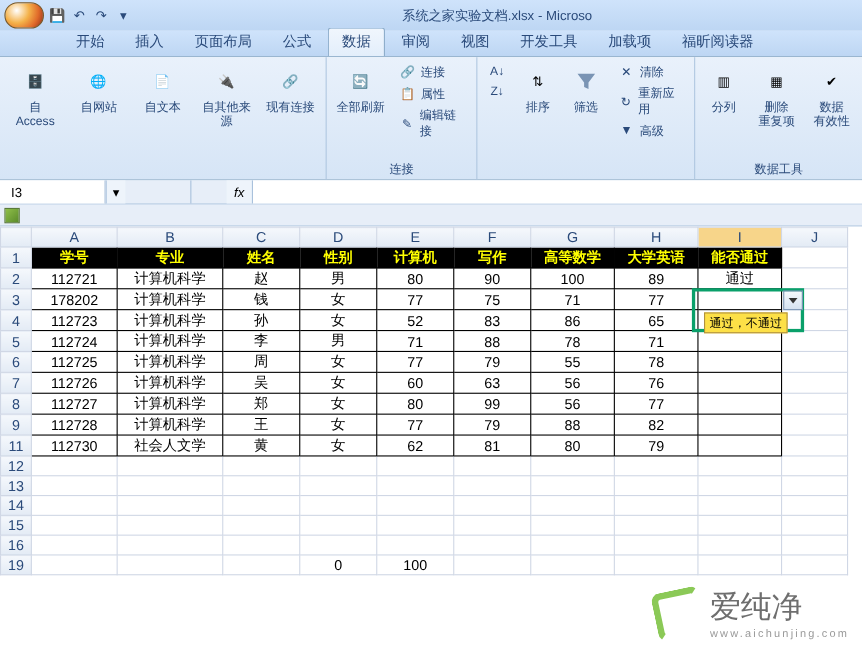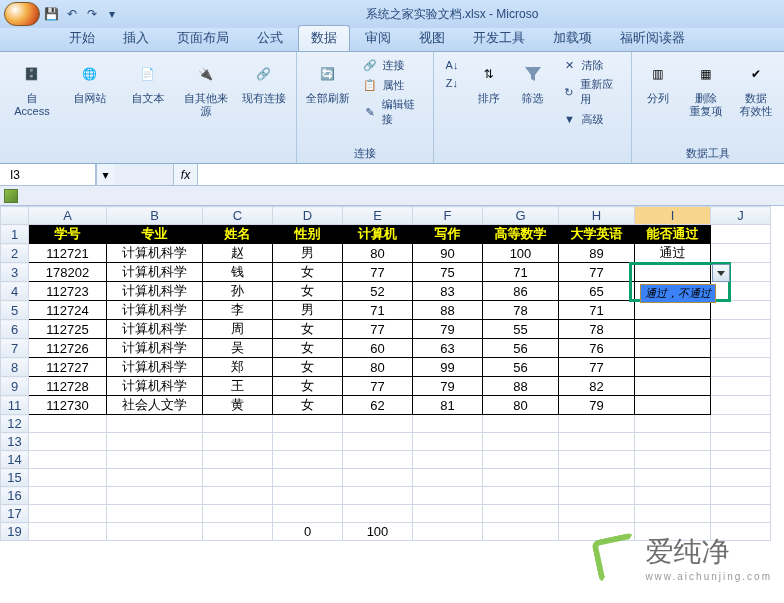--- a/index.html
+++ b/index.html
@@ -26,21 +26,21 @@
 .bigbtn .ico { width: 32px; height: 32px; display: flex; align-items: center; justify-content: center; }
 .bigbtn .lbl { font-size: 11px; color: #2a4a7a; text-align: center; line-height: 13px; white-space: pre-line; }
 .smallcol { display: flex; flex-direction: column; gap: 2px; }
 .smallbtn { display: flex; align-items: center; gap: 4px; padding: 1px 4px; cursor: pointer; font-size: 11px; color: #2a4a7a; }
 .smallbtn .ico { width: 16px; height: 16px; display: flex; align-items: center; justify-content: center; }
 
 
 .fmlbar { height: 22px; display: flex; border-bottom: 1px solid #a9c1dc; background: #e7eef8; }
 .namebox { width: 96px; border-right: 1px solid #a9c1dc; display: flex; align-items: center; padding-left: 10px; background: #fff; }
 .namebox-dd { width: 18px; border-left: 1px solid #a9c1dc; display: flex; align-items: center; justify-content: center; background: #eef4fb; }
-.fxbtn { width: 24px; border-right: 1px solid #a9c1dc; display: flex; align-items: center; justify-content: center; background: #eef4fb; font-style: italic; }
+.fxbtn { width: 24px; border-right: 1px solid #a9c1dc; display: flex; align-items: center; justify-content: center; background: #eef4fb; font-style: italic; margin-left: 32px; }
 .fmlin { flex: 1; background: #fff; }
 
 
 .wstabbar { height: 20px; background: #e7eef8; display: flex; align-items: center; border-bottom: 1px solid #a9c1dc; padding-left: 4px; gap: 2px; }
 .wsicon { width: 14px; height: 14px; display: inline-block; background: linear-gradient(135deg,#8fbf4a,#5a8a2a); border: 1px solid #5a7a3a; }
 .wstab { padding: 1px 8px; background: #fff; border: 1px solid #a9c1dc; border-bottom: none; font-size: 11px; }
 
 
 .grid { position: relative; background: #fff; height: 388px; overflow: hidden; }
 .grid table { border-collapse: collapse; table-layout: fixed; }
@@ -50,21 +50,21 @@
 .rowhdr { background: linear-gradient(#f5f8fc,#e3ebf5); color: #2a4a7a; text-align: center; width: 28px; }
 .corner { width: 28px; background: linear-gradient(#f5f8fc,#e3ebf5); }
 
 
 td.data { text-align: center; }
 td.data.hdr { background: #000; color: #ff0; font-weight: bold; }
 .databorder td.data { border: 1px solid #000; }
 .validation-marker { position: absolute; border: 3px solid #0aa06a; pointer-events: none; }
 .dv-dropdown { position: absolute; width: 18px; height: 18px; background: linear-gradient(#f5f8fc,#d6e2f0); border: 1px solid #7a94b4; display: flex; align-items: center; justify-content: center; }
 .dv-dropdown::after { content: ""; border-left: 4px solid transparent; border-right: 4px solid transparent; border-top: 5px solid #333; }
-.dv-tip { position: absolute; background: #3b82f6; border: 1px solid #b09040; padding: 1px 4px; font-size: 11px; font-style: italic; }
+.dv-tip { position: absolute; background: #fde047; border: 1px solid #b09040; padding: 1px 4px; font-size: 11px; }
 
 
 .watermark { position: absolute; right: 12px; bottom: 12px; display: flex; align-items: center; gap: 6px; opacity: 0.85; }
 .watermark .logo { width: 44px; height: 44px; border: 6px solid #77c03a; border-radius: 8px; border-right-color: transparent; border-bottom-color: transparent; transform: rotate(-12deg); }
 .watermark .txt1 { font-size: 28px; color: #555; font-weight: 300; }
 .watermark .txt2 { font-size: 10px; color: #888; letter-spacing: 2px; }
 </style>
 </head>
 <body>
 
@@ -435,33 +435,20 @@
           <td class="" style="border:1px solid #d0d7e5;"></td>
           <td class="" style="border:1px solid #d0d7e5;"></td>
           <td class="" style="border:1px solid #d0d7e5;"></td>
           <td class="" style="border:1px solid #d0d7e5;"></td>
           <td class="" style="border:1px solid #d0d7e5;"></td>
           <td class="" style="border:1px solid #d0d7e5;"></td>
           <td class="" style="border:1px solid #d0d7e5;"></td>
           <td class="" style="border:1px solid #d0d7e5;"></td>
         </tr>
         <tr class="">
-          <td class="rowhdr">17</td>
-          <td class="" style="border:1px solid #d0d7e5;"></td>
-          <td class="" style="border:1px solid #d0d7e5;"></td>
-          <td class="" style="border:1px solid #d0d7e5;"></td>
-          <td class="" style="border:1px solid #d0d7e5;"></td>
-          <td class="" style="border:1px solid #d0d7e5;"></td>
-          <td class="" style="border:1px solid #d0d7e5;"></td>
-          <td class="" style="border:1px solid #d0d7e5;"></td>
-          <td class="" style="border:1px solid #d0d7e5;"></td>
-          <td class="" style="border:1px solid #d0d7e5;"></td>
-          <td class="" style="border:1px solid #d0d7e5;"></td>
-        </tr>
-        <tr class="">
           <td class="rowhdr">19</td>
           <td class="data" style="border:1px solid #d0d7e5;"></td>
           <td class="data" style="border:1px solid #d0d7e5;"></td>
           <td class="data" style="border:1px solid #d0d7e5;"></td>
           <td class="data" style="border:1px solid #d0d7e5;">0</td>
           <td class="data" style="border:1px solid #d0d7e5;">100</td>
           <td class="data" style="border:1px solid #d0d7e5;"></td>
           <td class="data" style="border:1px solid #d0d7e5;"></td>
           <td class="data" style="border:1px solid #d0d7e5;"></td>
           <td class="data" style="border:1px solid #d0d7e5;"></td>

